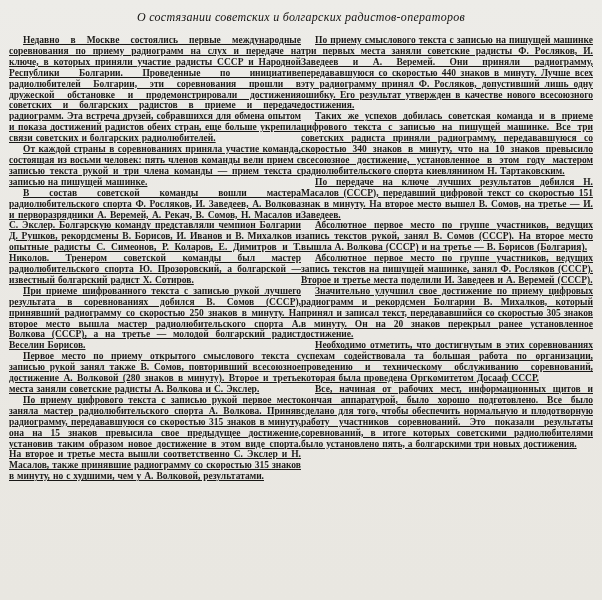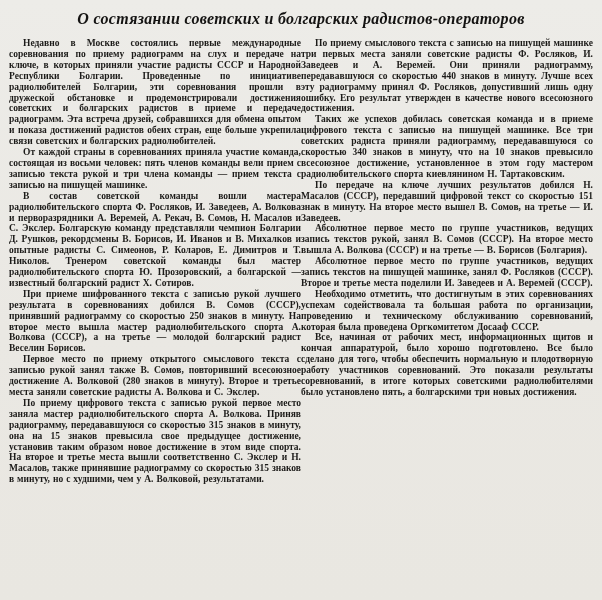--- a/index.html
+++ b/index.html
@@ -16,31 +16,32 @@
   }
   .paper {
     box-sizing: border-box;
     width: 602px;
     height: 600px;
     padding: 8px 9px 6px 9px;
     background:
       linear-gradient(180deg, #edece8 0%, #eae8e3 55%, #e9e7e1 100%);
   }
   .article-title {
-    font-size: 16px;
-    font-weight: bold;
+    font-size: 12px;
+    font-weight: normal;
     font-style: italic;
     text-align: center;
     letter-spacing: 0.3px;
     margin: 2px 0 10px 0;
     color: #141312;
   }
   .columns {
     display: flex;
     gap: 0;
+    text-decoration: underline;
   }
   .column {
     flex: 1 1 0;
     min-width: 0;
   }
   .column p {
     margin: 0;
     font-size: 9.5px;
     line-height: 10.9px;
     font-weight: bold;
@@ -64,17 +65,18 @@
         <p>При приеме шифрованного текста с записью рукой лучшего результата в соревнованиях добился В. Сомов (СССР), принявший радиограмму со скоростью 250 знаков в минуту. На второе место вышла мастер радиолюбительского спорта А. Волкова (СССР), а на третье — молодой болгарский радист Веселин Борисов.</p>
         <p>Первое место по приему открытого смыслового текста с записью рукой занял также В. Сомов, повторивший всесоюзное достижение А. Волковой (280 знаков в минуту). Второе и третье места заняли советские радисты А. Волкова и С. Экслер.</p>
         <p>По приему цифрового текста с записью рукой первое место заняла мастер радиолюбительского спорта А. Волкова. Приняв радиограмму, передававшуюся со скоростью 315 знаков в минуту, она на 15 знаков превысила свое предыдущее достижение, установив таким образом новое достижение в этом виде спорта. На второе и третье места вышли соответственно С. Экслер и Н. Масалов, также принявшие радиограмму со скоростью 315 знаков в минуту, но с худшими, чем у А. Волковой, результатами.</p>
       </div>
     <div class="column">
         <p>По приему смыслового текста с записью на пишущей машинке три первых места заняли советские радисты Ф. Росляков, И. Заведеев и А. Веремей. Они приняли радиограмму, передававшуюся со скоростью 440 знаков в минуту. Лучше всех эту радиограмму принял Ф. Росляков, допустивший лишь одну ошибку. Его результат утвержден в качестве нового всесоюзного достижения.</p>
         <p>Таких же успехов добилась советская команда и в приеме цифрового текста с записью на пишущей машинке. Все три советских радиста приняли радиограмму, передававшуюся со скоростью 340 знаков в минуту, что на 10 знаков превысило всесоюзное достижение, установленное в этом году мастером радиолюбительского спорта киевлянином Н. Тартаковским.</p>
         <p>По передаче на ключе лучших результатов добился Н. Масалов (СССР), передавший цифровой текст со скоростью 151 знак в минуту. На второе место вышел В. Сомов, на третье — И. Заведеев.</p>
         <p>Абсолютное первое место по группе участников, ведущих запись текстов рукой, занял В. Сомов (СССР). На второе место вышла А. Волкова (СССР) и на третье — В. Борисов (Болгария).</p>
         <p>Абсолютное первое место по группе участников, ведущих запись текстов на пишущей машинке, занял Ф. Росляков (СССР). Второе и третье места поделили И. Заведеев и А. Веремей (СССР).</p>
+        <p>Значительно улучшил свое достижение по приему цифровых радиограмм и рекордсмен Болгарии В. Михалков, который принял и записал текст, передававшийся со скоростью 305 знаков в минуту. Он на 20 знаков перекрыл ранее установленное достижение.</p>
         <p>Необходимо отметить, что достигнутым в этих соревнованиях успехам содействовала та большая работа по организации, проведению и техническому обслуживанию соревнований, которая была проведена Оргкомитетом Досааф СССР.</p>
         <p>Все, начиная от рабочих мест, информационных щитов и кончая аппаратурой, было хорошо подготовлено. Все было сделано для того, чтобы обеспечить нормальную и плодотворную работу участников соревнований. Это показали результаты соревнований, в итоге которых советскими радиолюбителями было установлено пять, а болгарскими три новых достижения.</p>
       </div>
   </div>
 </div>
 
 </body></html>

